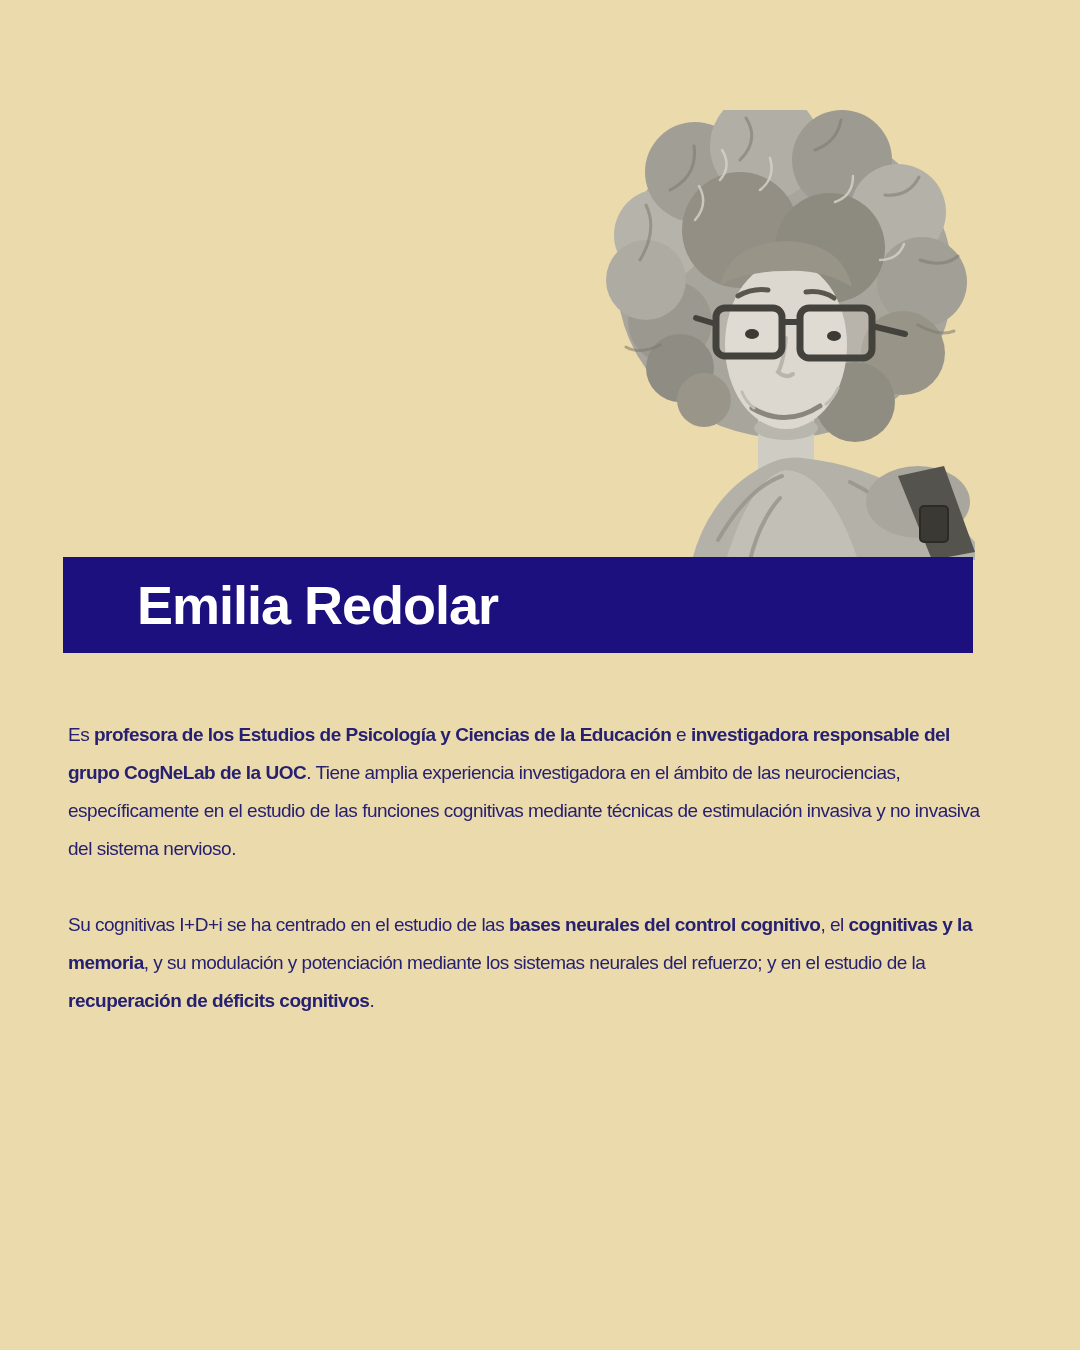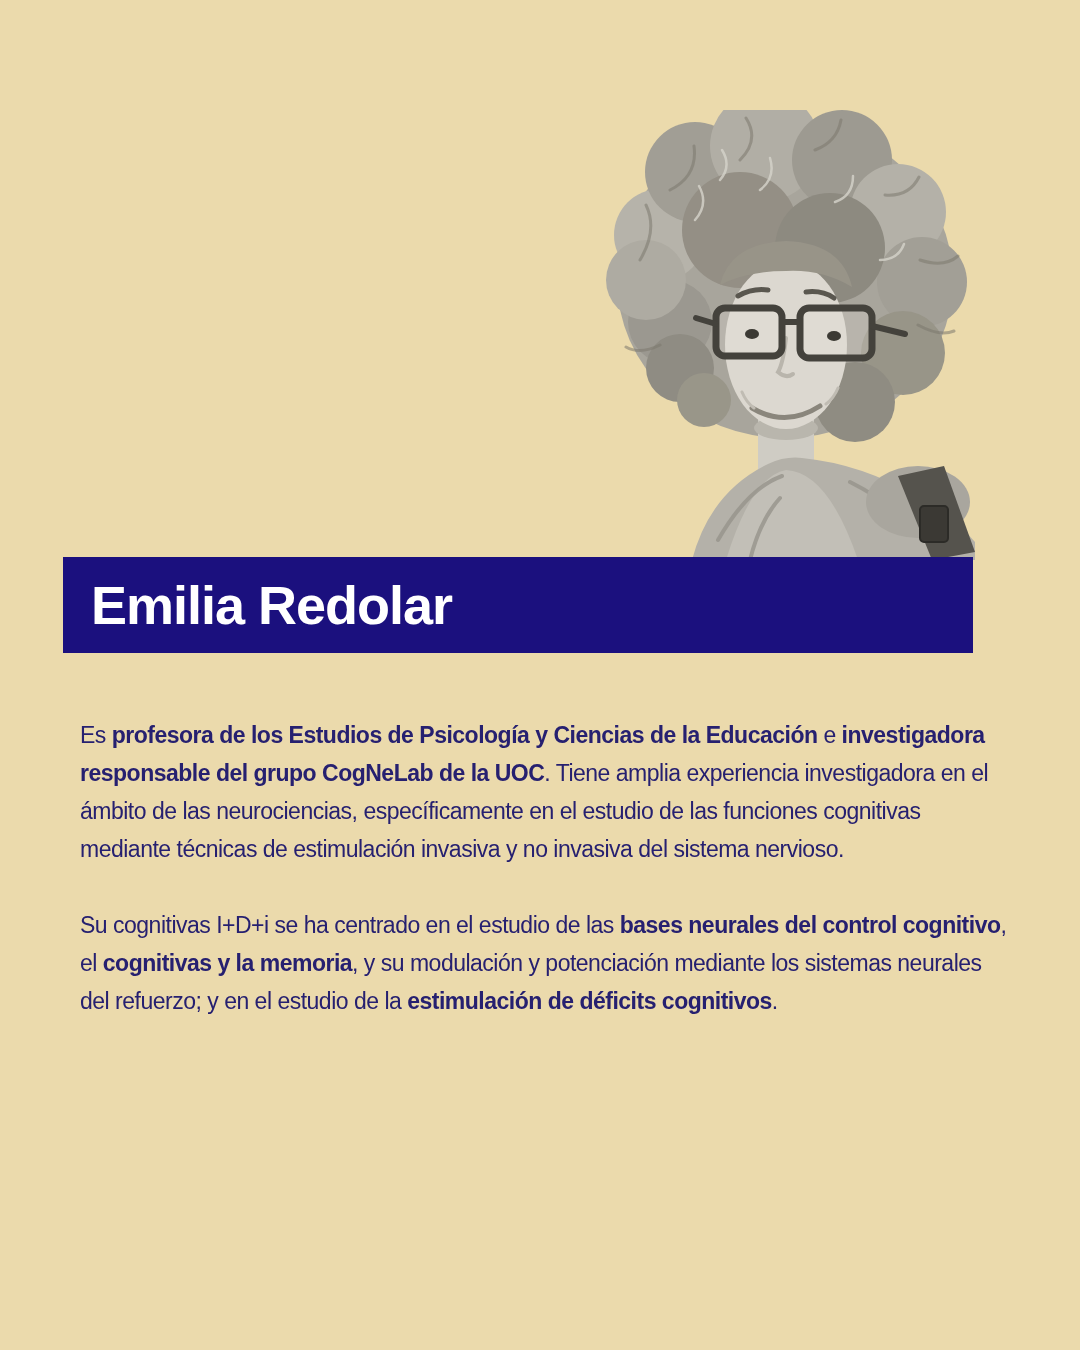--- a/index.html
+++ b/index.html
@@ -25,39 +25,39 @@
   .portrait svg { display: block; }
   .name-banner {
     position: absolute;
     left: 63px;
     top: 557px;
     width: 910px;
     height: 96px;
     background: var(--accent, #1B107E);
     display: flex;
     align-items: center;
-    padding-left: 28px;
+    padding-left: 74px;
     box-sizing: border-box;
     z-index: 2;
   }
   .name-banner h1 {
     margin: 0;
     color: var(--title, #FFFFFF);
     font-size: 54px;
     font-weight: bold;
     letter-spacing: -1px;
     line-height: 1;
   }
   .bio {
     position: absolute;
-    left: 80px;
+    left: 68px;
     top: 716px;
     width: 935px;
     color: var(--ink, #262070);
-    font-size: 23px;
+    font-size: 19px;
     line-height: 38px;
     letter-spacing: -0.5px;
   }
   .bio p { margin: 0 0 38px 0; }
   .bio p:last-child { margin-bottom: 0; }
   .bio strong { font-weight: bold; }
 </style>
 </head>
 <body>
 
@@ -119,16 +119,16 @@
       </g>
     </svg>
   </div>
 
   <div class="name-banner">
     <h1>Emilia Redolar</h1>
   </div>
 
   <div class="bio">
     <p><span>Es </span><strong>profesora de los Estudios de Psicología y Ciencias de la Educación</strong><span> e </span><strong>investigadora responsable del grupo CogNeLab de la UOC</strong><span>. Tiene amplia experiencia investigadora en el ámbito de las neurociencias, específicamente en el estudio de las funciones cognitivas mediante técnicas de estimulación invasiva y no invasiva del sistema nervioso.</span></p>
-    <p><span>Su cognitivas I+D+i se ha centrado en el estudio de las </span><strong>bases neurales del control cognitivo</strong><span>, el </span><strong>cognitivas y la memoria</strong><span>, y su modulación y potenciación mediante los sistemas neurales del refuerzo; y en el estudio de la </span><strong>estimulación de déficits cognitivos</strong><span>.</span></p>
+    <p><span>Su cognitivas I+D+i se ha centrado en el estudio de las </span><strong>bases neurales del control cognitivo</strong><span>, el </span><strong>cognitivas y la memoria</strong><span>, y su modulación y potenciación mediante los sistemas neurales del refuerzo; y en el estudio de la </span><strong>recuperación de déficits cognitivos</strong><span>.</span></p>
   </div>
 
 </div>
 
 </body></html>

